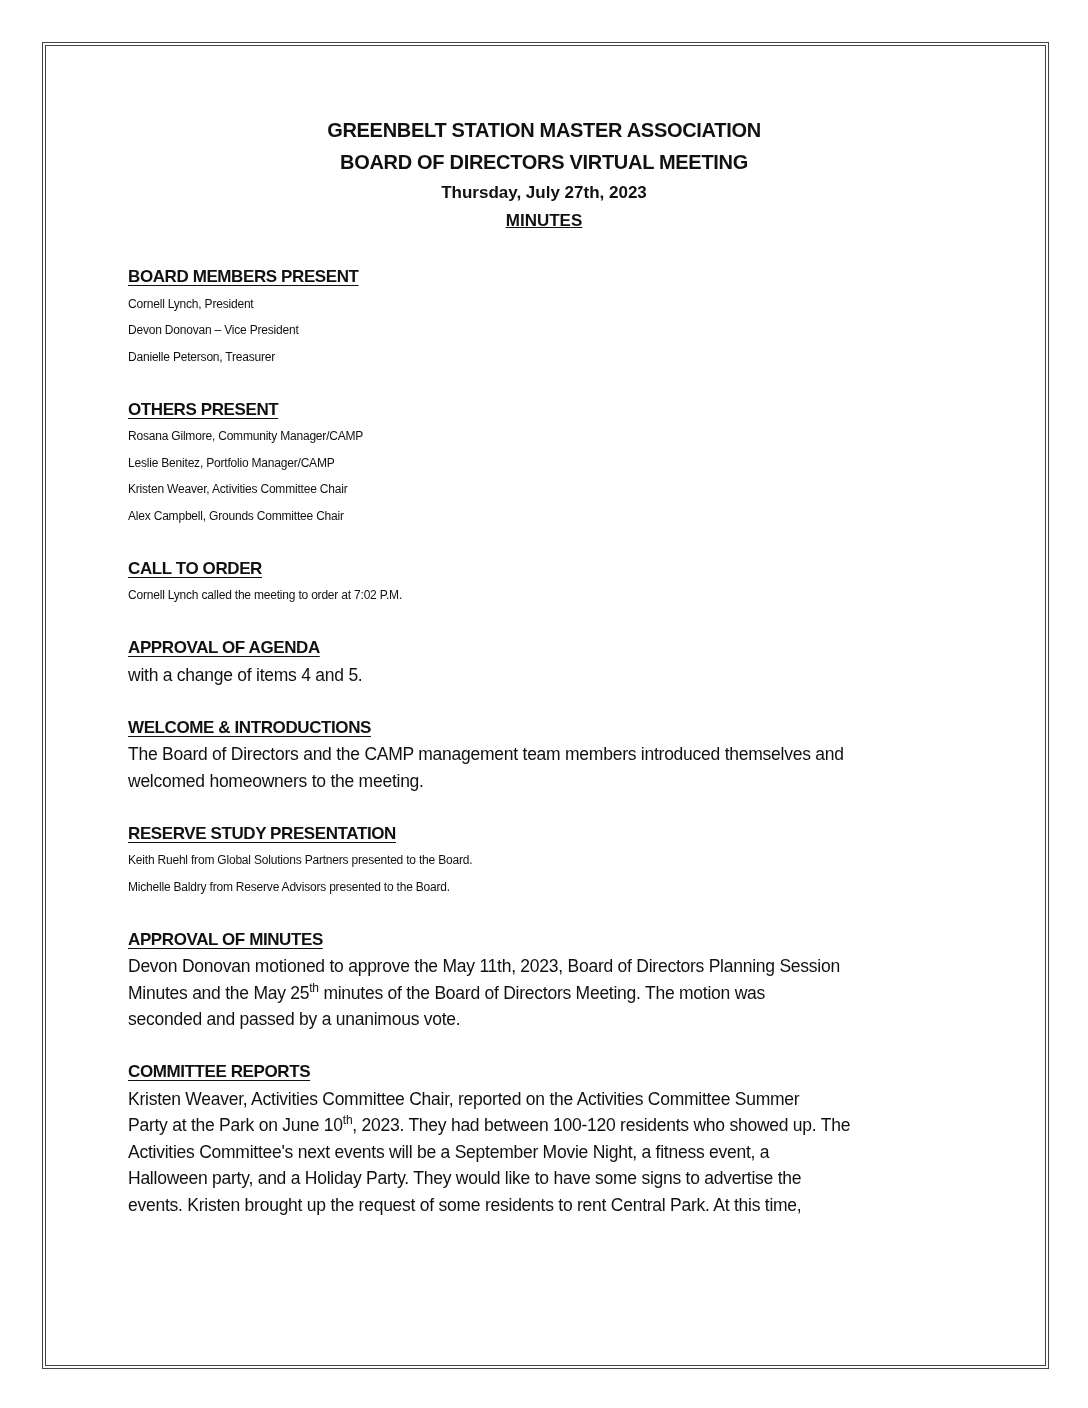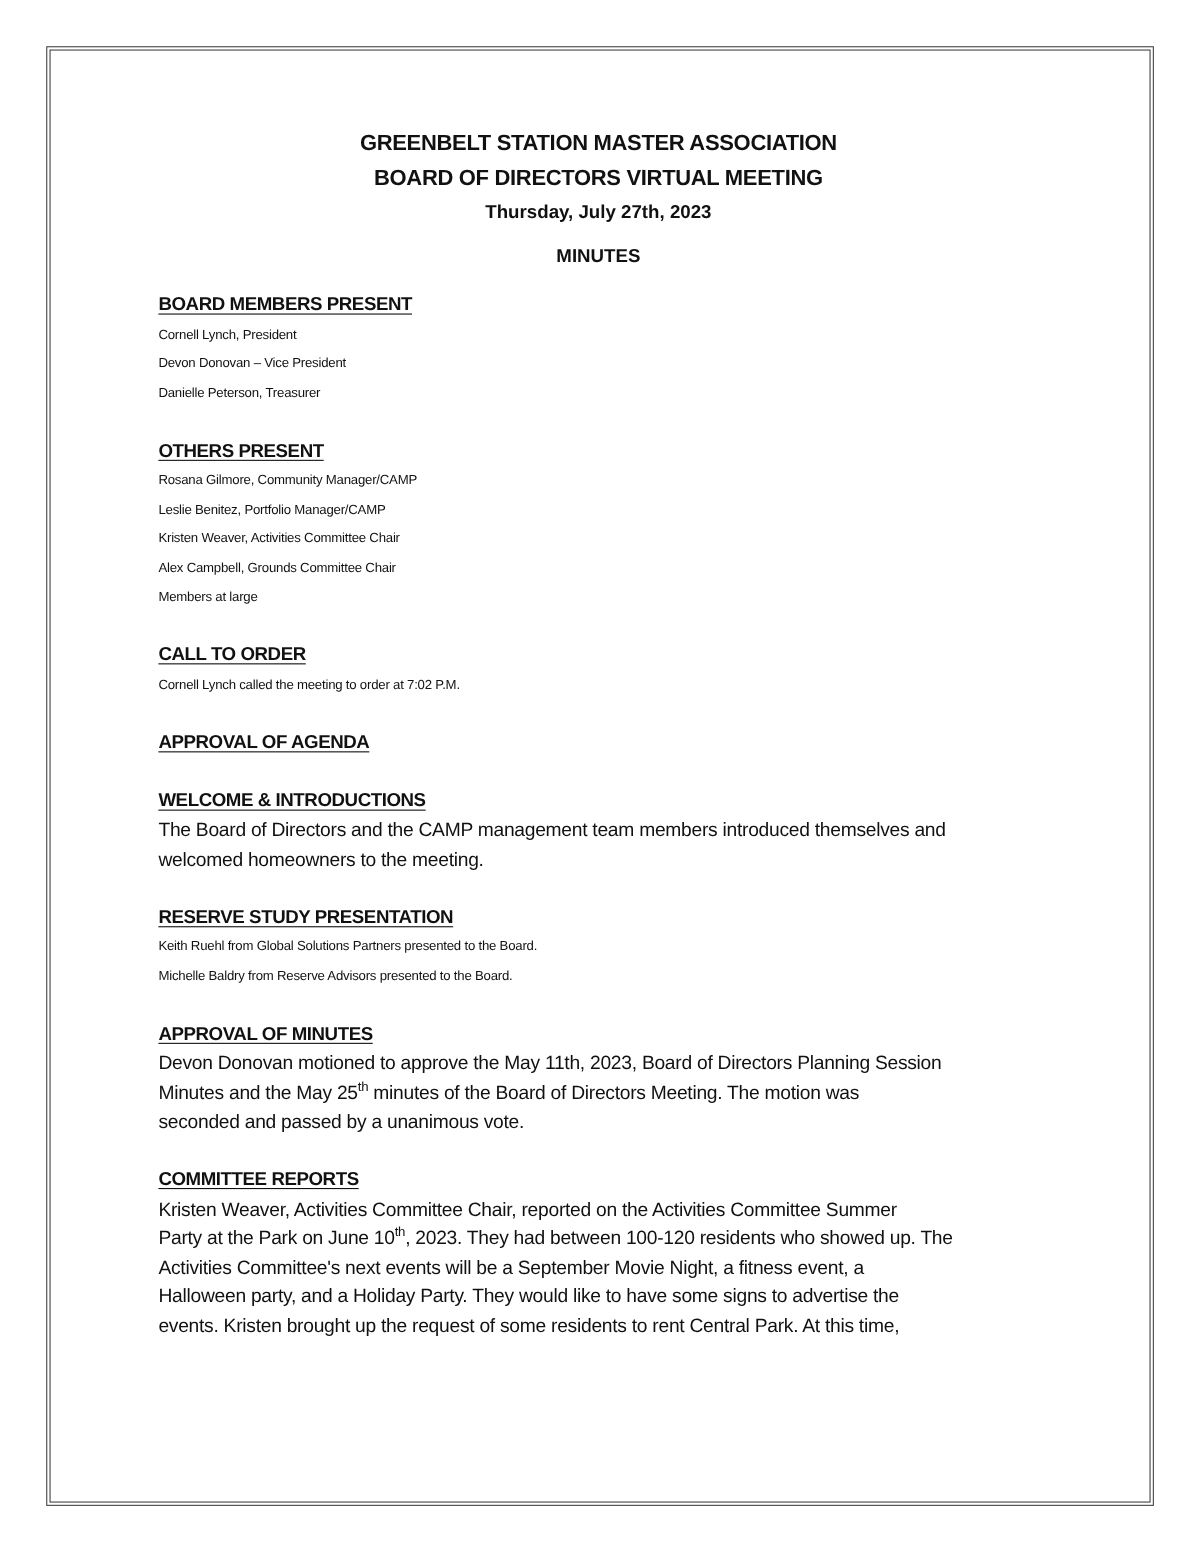--- a/index.html
+++ b/index.html
@@ -8,23 +8,23 @@
   .page-border {
     position: absolute; left: 42px; top: 42px; width: 999px; height: 1319px;
     border: 4px double #444444; box-sizing: content-box;
   }
   .header { position: absolute; left: 0; width: 1088px; text-align: center; font-weight: bold; }
   .h1 { font-size: 20px; letter-spacing: -0.3px; }
   .h2 { font-size: 17px; }
   #org-title { top: 119px; }
   #meeting-title { top: 151px; }
   #meeting-date { top: 183px; }
-  #minutes-label { top: 223px; }
+  #minutes-label { top: 211px; text-decoration: underline; }
 
-  .content { position: absolute; left: 144px; top: 264px; width: 840px; }
+  .content { position: absolute; left: 128px; top: 264px; width: 840px; }
   .section { margin-bottom: 26.5px; }
   .section-heading {
     font-weight: bold; text-decoration: underline; text-underline-offset: 3px;
     font-size: 17px; line-height: 26.5px; letter-spacing: -0.4px;
   }
   .line { font-size: 12px; line-height: 26.5px; white-space: nowrap; letter-spacing: -0.2px; }
   .para { font-size: 17.5px; line-height: 26.5px; letter-spacing: -0.25px; }
   .para .pline { display: block; white-space: nowrap; }
   sup { font-size: 12px; line-height: 0; vertical-align: 7px; }
 </style>
@@ -46,31 +46,31 @@
     <div class="line">Devon Donovan – Vice President</div>
     <div class="line">Danielle Peterson, Treasurer</div>
   </div>
 
   <div class="section">
     <div class="section-heading">OTHERS PRESENT</div>
     <div class="line">Rosana Gilmore, Community Manager/CAMP</div>
     <div class="line">Leslie Benitez, Portfolio Manager/CAMP</div>
     <div class="line">Kristen Weaver, Activities Committee Chair</div>
     <div class="line">Alex Campbell, Grounds Committee Chair</div>
-    <div class="line">Members at large</div>
   </div>
 
   <div class="section">
     <div class="section-heading">CALL TO ORDER</div>
     <div class="line">Cornell Lynch called the meeting to order at 7:02 P.M.</div>
   </div>
 
   <div class="section">
     <div class="section-heading">APPROVAL OF AGENDA</div>
     <div class="para">
+      <span class="pline">with a change of items 4 and 5.</span>
     </div>
   </div>
 
   <div class="section">
     <div class="section-heading">WELCOME &amp; INTRODUCTIONS</div>
     <div class="para">
       <span class="pline">The Board of Directors and the CAMP management team members introduced themselves and</span>
       <span class="pline">welcomed homeowners to the meeting.</span>
     </div>
   </div>

